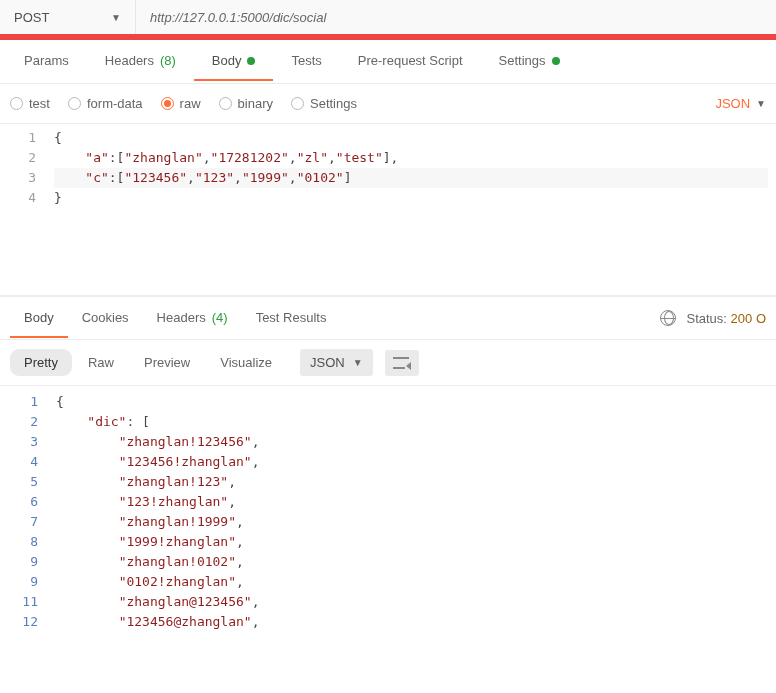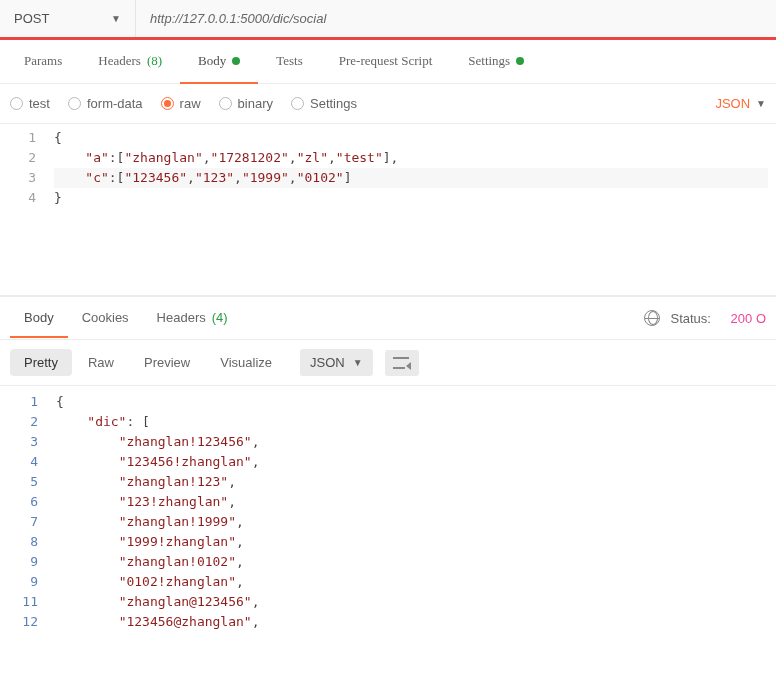--- a/index.html
+++ b/index.html
@@ -1,21 +1,21 @@
 <!DOCTYPE html>
 <html><head>
 <meta charset="utf-8">
 <style>
 * { margin: 0; padding: 0; box-sizing: border-box; }
 body { font-family: -apple-system, "Segoe UI", Arial, sans-serif; font-size: 13px; color: #505050; background: #fff; width: 776px; height: 693px; overflow: hidden; }
-.topbar { display: flex; height: 40px; border-bottom: 3px solid #ef4444; background: #f9f9f9; }
+.topbar { display: flex; height: 40px; border-bottom: 6px solid #ef4444; background: #f9f9f9; }
 .method-dd { width: 136px; display: flex; align-items: center; justify-content: space-between; padding: 0 14px; border-right: 1px solid #e6e6e6; cursor: pointer; color: #505050; }
 .method-dd .caret { font-size: 10px; color: #666; }
 .url { flex: 1; display: flex; align-items: center; padding: 0 14px; color: #666; font-style: italic; }
-.tabs { display: flex; height: 44px; padding: 0 6px; border-bottom: 1px solid #ececec; font-family: Liberation Serif, serif; }
+.tabs { display: flex; align-items: center; height: 44px; padding: 0 6px; border-bottom: 1px solid #ececec; }
 .tab { padding: 10px 18px 12px; color: #666; cursor: pointer; position: relative; display: flex; align-items: center; gap: 6px; }
 .tab.active { color: #505050; }
 .tab.active::after { content: ""; position: absolute; left: 0; right: 0; bottom: -1px; height: 2px; background: #ff6c37; }
 .badge-num { color: #2a9d3f; }
 .dot { width: 8px; height: 8px; border-radius: 50%; background: #2a9d3f; display: inline-block; }
 .body-types { display: flex; align-items: center; height: 40px; padding: 0 10px; gap: 18px; border-bottom: 1px solid #ececec; color: #666; }
 .rb { display: inline-flex; align-items: center; gap: 6px; cursor: pointer; }
 .rb-outer { width: 13px; height: 13px; border: 1px solid #b8b8b8; border-radius: 50%; display: inline-flex; align-items: center; justify-content: center; background: #fff; }
 .rb.selected .rb-outer { border-color: #ff6c37; }
 .rb-inner { width: 7px; height: 7px; border-radius: 50%; background: #ff6c37; }
@@ -31,23 +31,23 @@
 .hl-line { background: #f7f7f7; }
 .code .row { display: block; white-space: pre; }
 .resp-bar { display: flex; align-items: center; height: 44px; border-top: 1px solid #ececec; border-bottom: 1px solid #ececec; padding: 0 10px; }
 .resp-tab { padding: 10px 14px 12px; color: #666; cursor: pointer; position: relative; display: inline-flex; gap: 6px; align-items: center; }
 .resp-tab.active { color: #505050; }
 .resp-tab.active::after { content: ""; position: absolute; left: 0; right: 0; bottom: -1px; height: 2px; background: #ff6c37; }
 .resp-status { margin-left: auto; display: flex; align-items: center; gap: 10px; color: #666; }
 .globe { width: 16px; height: 16px; border: 1.4px solid #888; border-radius: 50%; position: relative; }
 .globe::before { content: ""; position: absolute; top: 0; bottom: 0; left: 50%; width: 8px; margin-left: -4px; border: 1.2px solid #888; border-radius: 50%; }
 .globe::after { content: ""; position: absolute; left: 0; right: 0; top: 50%; height: 1px; background: #888; }
-.status-ok { color: #ec4899; margin-left: 16px; }
+.status-ok { color: #a16207; }
 .resp-tools { display: flex; align-items: center; gap: 2px; height: 46px; padding: 0 10px; border-bottom: 1px solid #ececec; background: #fff; }
-.tool-btn { padding: 6px 14px; color: #666; cursor: pointer; border-radius: 4px; }
+.tool-btn { padding: 6px 14px; color: #666; cursor: pointer; border-radius: 9px; }
 .tool-btn.active { background: #eaeaea; color: #333; }
 .tool-dd { display: flex; align-items: center; gap: 8px; padding: 6px 10px; background: #eaeaea; border-radius: 3px; margin-left: 12px; cursor: pointer; }
 .tool-dd .caret { font-size: 10px; color: #666; }
 .wrap-btn { margin-left: 10px; padding: 6px 8px; background: #eaeaea; border-radius: 3px; cursor: pointer; display: flex; align-items: center; }
 .wrap-ico { width: 18px; height: 14px; position: relative; }
 .wrap-ico::before, .wrap-ico::after { content: ""; position: absolute; left: 0; right: 2px; height: 2px; background: #888; }
 .wrap-ico::before { top: 1px; }
 .wrap-ico::after { bottom: 1px; right: 6px; }
 .wrap-ico .arr { position: absolute; right: 0; bottom: 0; width: 0; height: 0; border-top: 4px solid transparent; border-bottom: 4px solid transparent; border-right: 5px solid #888; }
 .resp-editor { font-family: Consolas, Menlo, monospace; font-size: 13px; line-height: 20px; display: flex; padding-top: 2px; }
@@ -143,20 +143,23 @@
   <div class="resp-tab active">
       <span>Body</span>
     </div>
   <div class="resp-tab">
       <span>Cookies</span>
     </div>
   <div class="resp-tab">
       <span>Headers</span> 
       <span class="badge-num">(4)</span>
     </div>
+  <div class="resp-tab">
+      <span>Test Results</span>
+    </div>
   <div class="resp-status">
     <span class="globe"></span>
     <span><span>Status:</span> <span class="status-ok">200 O</span></span>
   </div>
 </div>
 
 <div class="resp-tools">
   <div class="tool-btn active"><span>Pretty</span></div>
   <div class="tool-btn"><span>Raw</span></div>
   <div class="tool-btn"><span>Preview</span></div>

